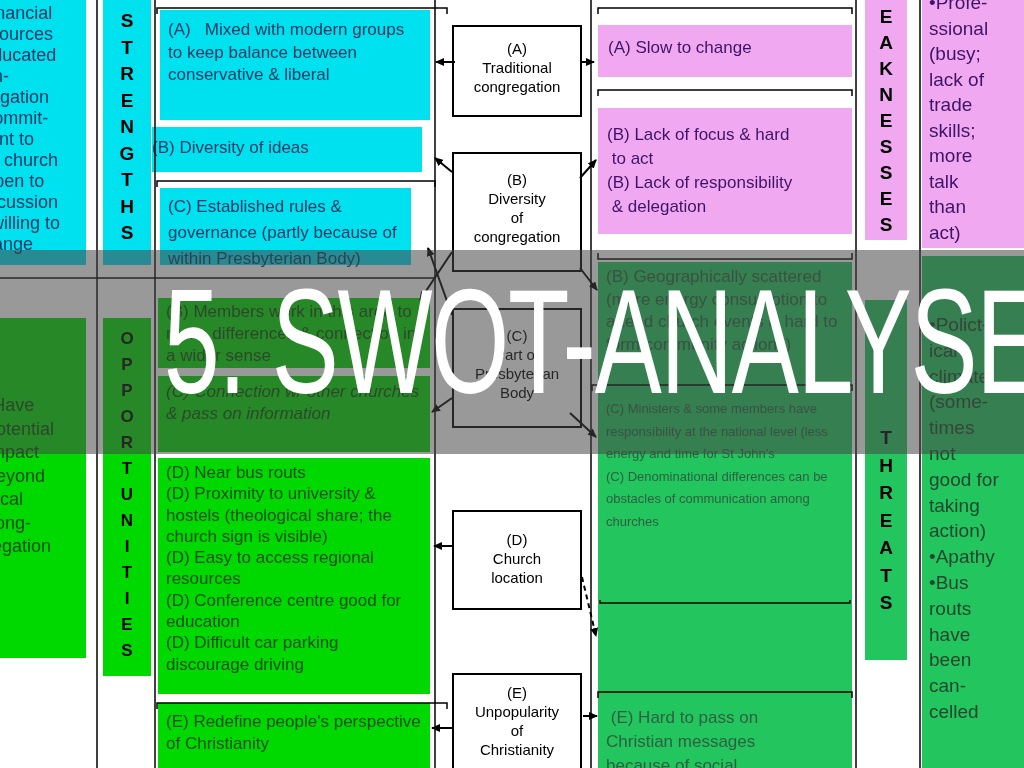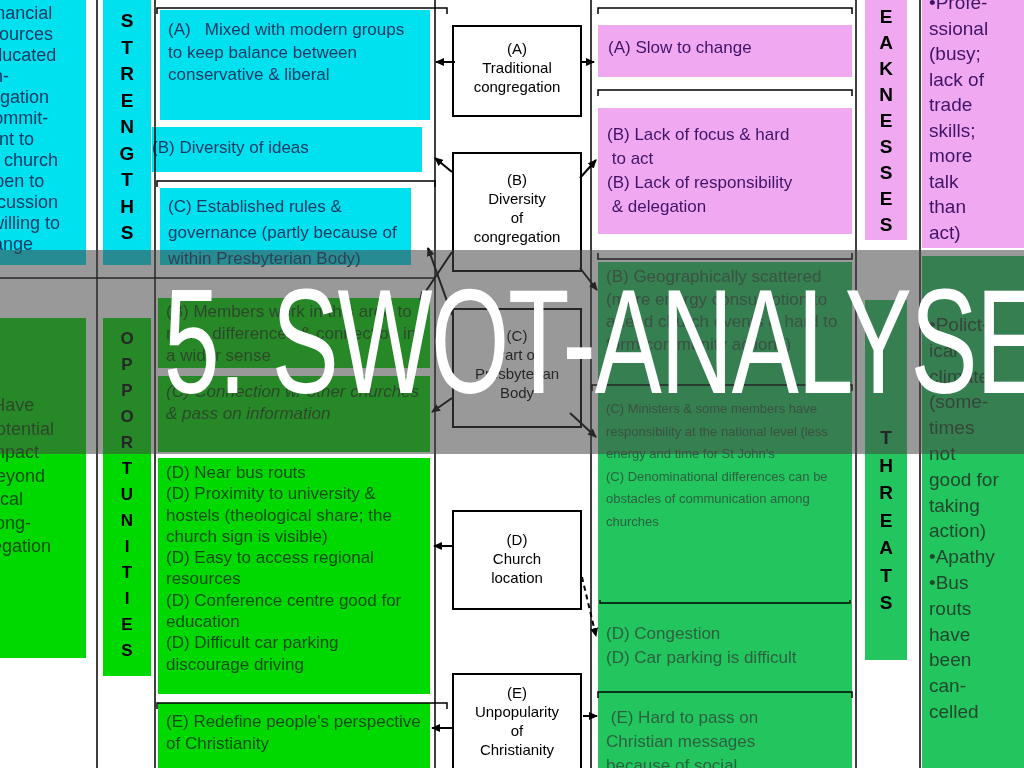--- a/index.html
+++ b/index.html
@@ -184,22 +184,20 @@
 <div class="abs pink txt z5" style="left:598px;top:25px;width:254px;height:52px;padding:13px 10px;font-size:17px;">(A) Slow to change</div>
 <div class="abs pink txt z5" style="left:598px;top:108px;width:254px;height:126px;padding:15px 9px;font-size:17px;line-height:24px;">(B) Lack of focus &amp; hard
  to act
 (B) Lack of responsibility
  &amp; delegation</div>
 
 <div class="abs lgreen z5" style="left:598px;top:262px;width:254px;height:506px;">
   <div class="abs txt" style="left:8px;top:4px;width:242px;font-size:17px;line-height:22.5px;">(B) Geographically scattered (more energy consumption to attend church events &amp; hard to form community actions)</div>
   <div class="abs txt" style="left:8px;top:136px;width:246px;font-size:13px;line-height:22.5px;">(C) Ministers &amp; some members have responsibility at the national level (less energy and time for St John’s
 (C) Denominational differences can be obstacles of communication among churches</div>
-  <div class="abs txt" style="left:8px;top:360px;width:242px;font-size:17px;line-height:24px;">(D) Congestion
-(D) Car parking is difficult</div>
   <div class="abs txt" style="left:8px;top:444px;width:242px;font-size:17px;line-height:24px;"> (E) Hard to pass on
 Christian messages
 because of social</div>
 </div>
 
 <svg class="layer" width="1024" height="768">
   <defs>
     <marker id="ah" markerWidth="9" markerHeight="8" refX="8" refY="4" orient="auto" markerUnits="userSpaceOnUse">
       <path d="M0,0 L9,4 L0,8 z" fill="#000"></path>
     </marker>

